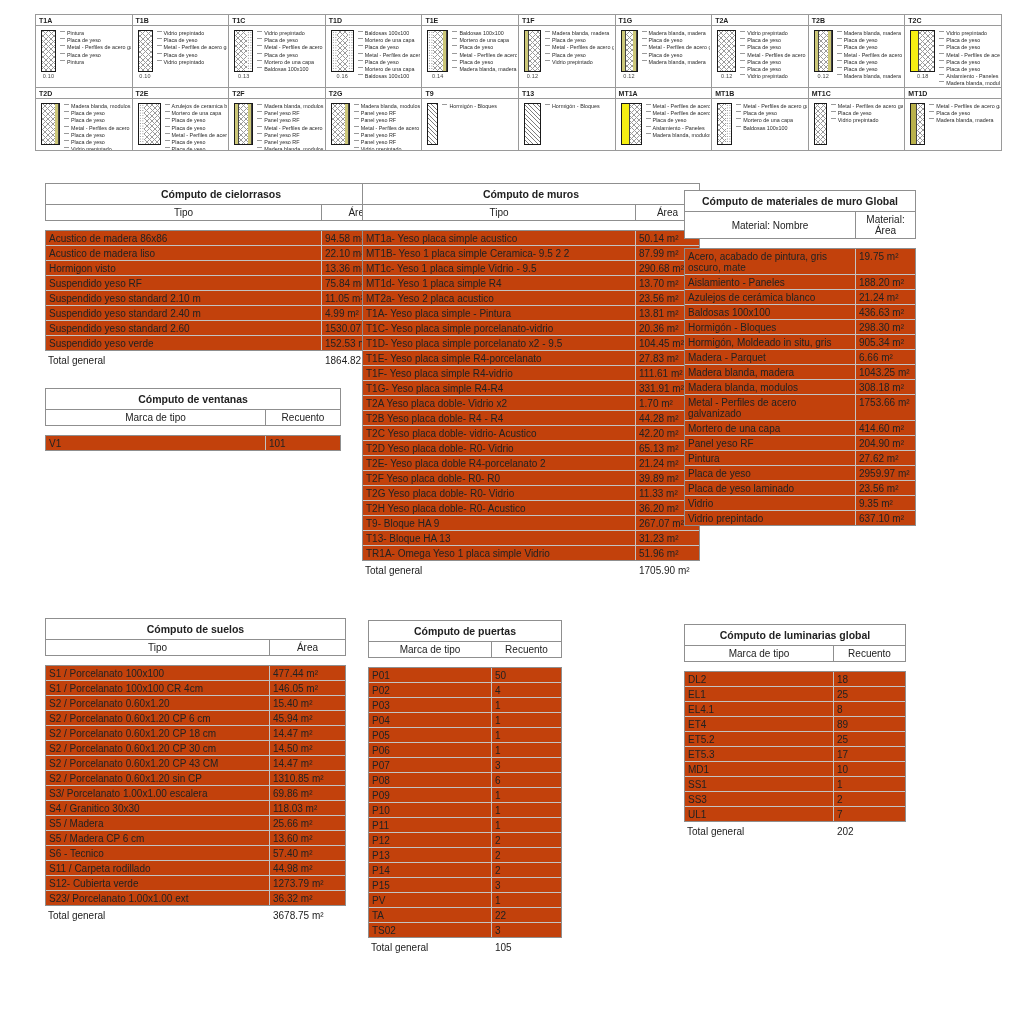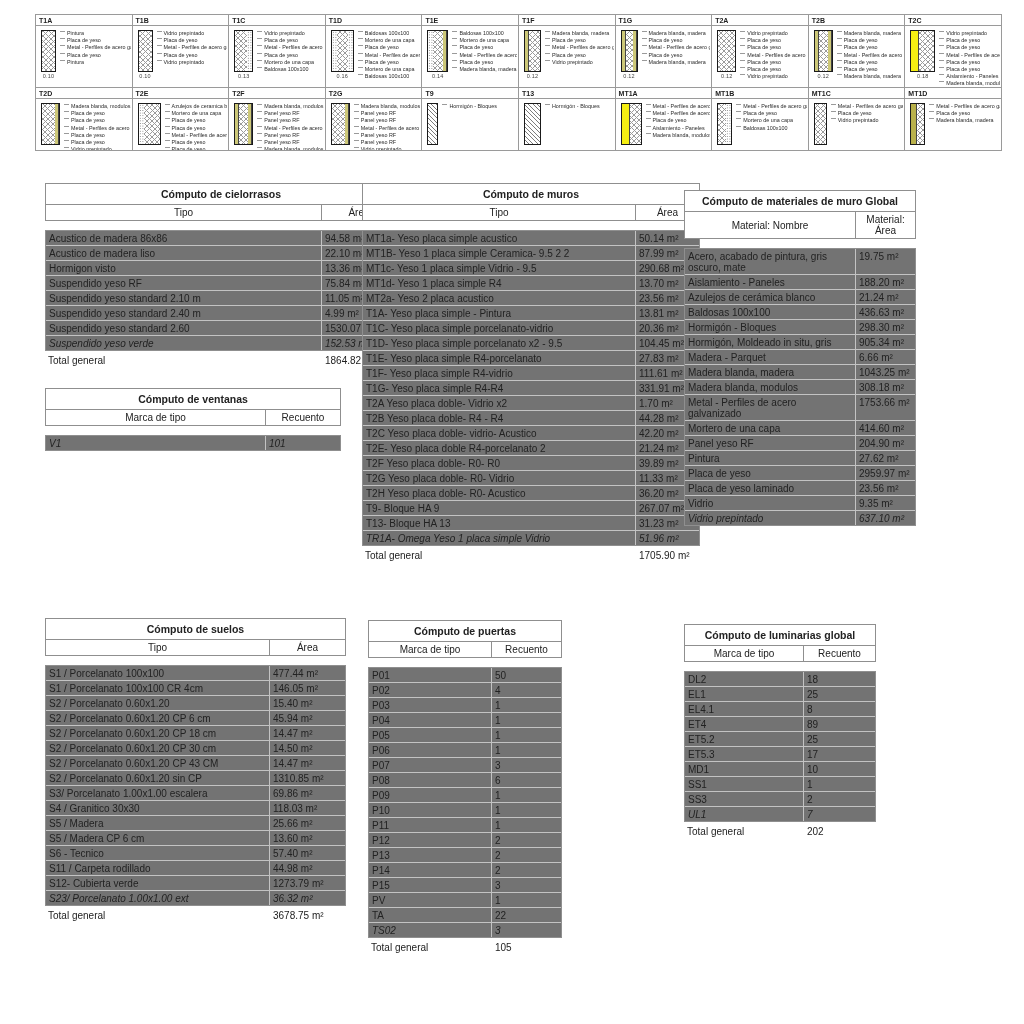--- a/index.html
+++ b/index.html
@@ -32,23 +32,23 @@
 
   
   .tbl{position:absolute;font-size:10px;color:#222;}
   .tbl-head{border:1px solid #8f8f8f;background:#fff;}
   .tbl-title{font-weight:bold;font-size:10.5px;text-align:center;padding:4px 2px;
              border-bottom:1px solid #8f8f8f;}
   .tbl-cols{display:grid;grid-template-columns:1fr var(--vw);}
   .tbl-cols .h1,.tbl-cols .h2{text-align:center;padding:2px 2px;align-self:center;}
   .tbl-cols .h2{border-left:1px solid #8f8f8f;height:100%;box-sizing:border-box;
                 display:flex;align-items:center;justify-content:center;}
-  .tbl-body{border:1px solid #8f8f8f;margin-top:9px;background:#737373;}
+  .tbl-body{border:1px solid #8f8f8f;margin-top:9px;background:#c2410c;}
   .row{display:grid;grid-template-columns:1fr var(--vw);border-bottom:1px solid #c3c3c3;}
-  .row:last-child{border-bottom:none;font-style:italic;}
+  .row:last-child{border-bottom:none;}
   .c1{padding:1.5px 3px;overflow:hidden;white-space:nowrap;}
   .row .c2{padding:1.5px 3px;border-left:1px solid #c3c3c3;}
   .tbl-total{display:grid;grid-template-columns:1fr var(--vw);padding-top:2px;}
   .tbl-total .c2{padding:1.5px 3px;}
   .wrapok .c1,.wrapok .c2{white-space:normal;}
 </style>
 </head>
 <body>
 
 <div id="page">
@@ -532,20 +532,24 @@
         </div>
         <div class="row">
           <span class="c1">T2B Yeso placa doble- R4 - R4</span>
           <span class="c2">44.28 m²</span>
         </div>
         <div class="row">
           <span class="c1">T2C Yeso placa doble- vidrio- Acustico</span>
           <span class="c2">42.20 m²</span>
         </div>
         <div class="row">
+          <span class="c1">T2D Yeso placa doble- R0- Vidrio</span>
+          <span class="c2">65.13 m²</span>
+        </div>
+        <div class="row">
           <span class="c1">T2E- Yeso placa doble R4-porcelanato 2</span>
           <span class="c2">21.24 m²</span>
         </div>
         <div class="row">
           <span class="c1">T2F Yeso placa doble- R0- R0</span>
           <span class="c2">39.89 m²</span>
         </div>
         <div class="row">
           <span class="c1">T2G Yeso placa doble- R0- Vidrio</span>
           <span class="c2">11.33 m²</span>
@@ -814,21 +818,21 @@
           <span class="c1">TS02</span>
           <span class="c2">3</span>
         </div>
       </div>
     <div class="tbl-total">
         <span class="c1">Total general</span>
         <span class="c2">105</span>
       </div>
   </div>
 
-  <div class="tbl" style="left:684px;top:624px;width:192px;--vw:72px">
+  <div class="tbl" style="left:684px;top:624px;width:222px;--vw:72px">
     <div class="tbl-head">
       <div class="tbl-title">Cómputo de luminarias global</div>
       <div class="tbl-cols">
         <span class="h1">Marca de tipo</span>
         <span class="h2">Recuento</span>
       </div>
     </div>
     <div class="tbl-body">
         <div class="row">
           <span class="c1">DL2</span>

